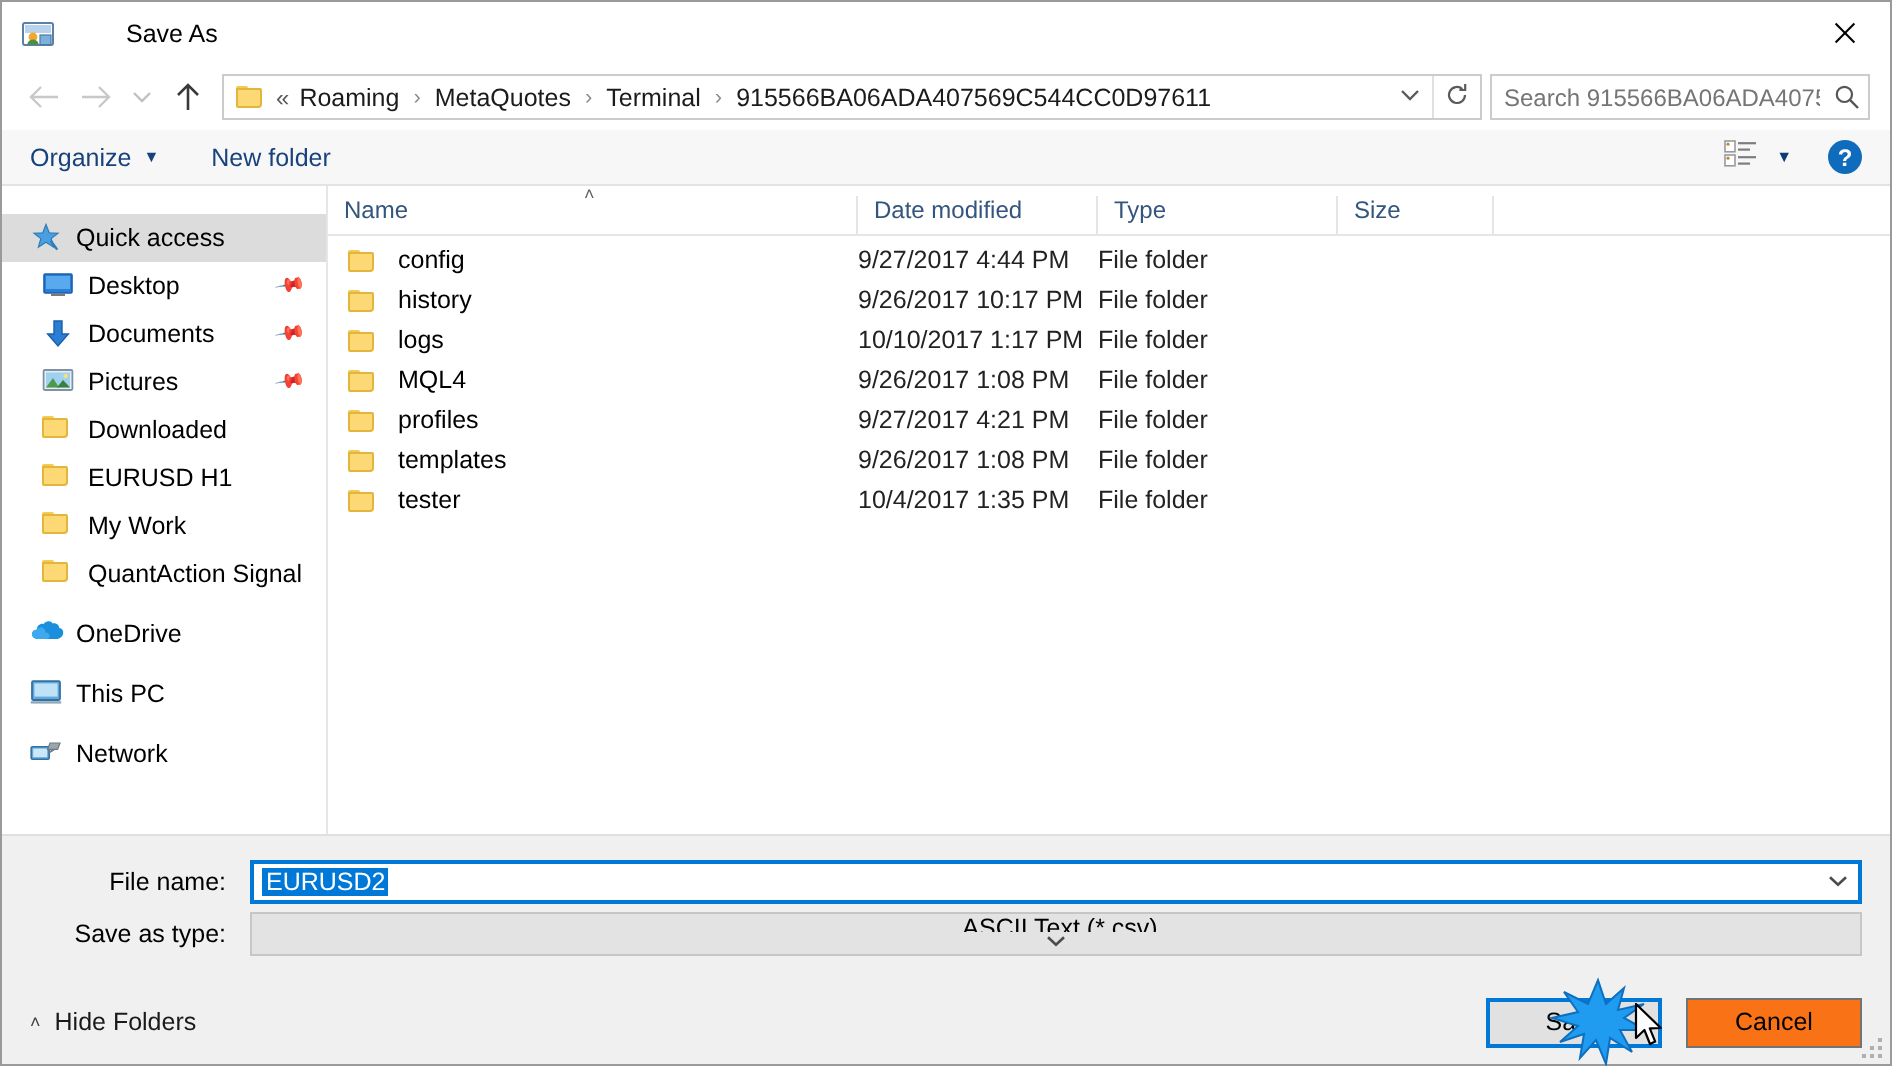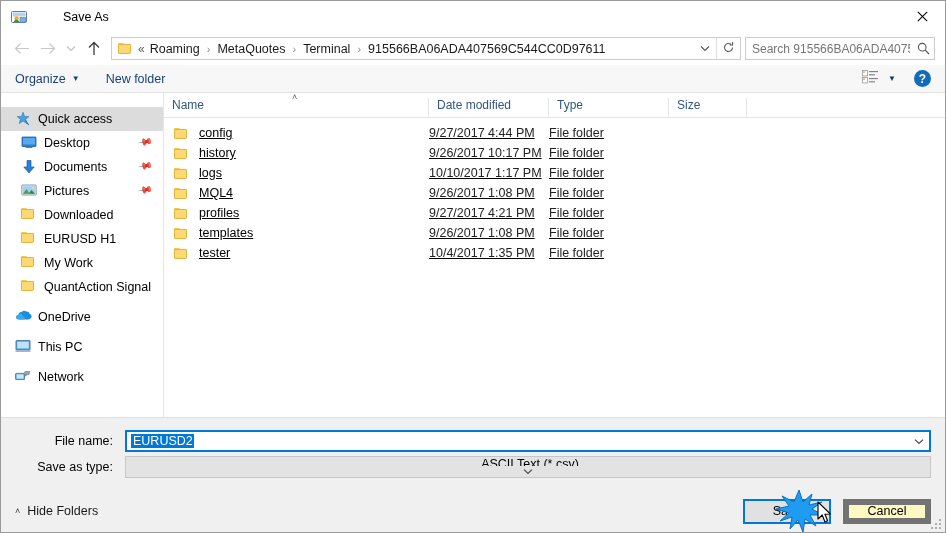--- a/index.html
+++ b/index.html
@@ -323,24 +323,23 @@
     left: 128px;
     top: 0px;
     font-size: 9px;
     color: #5d5d5d;
     line-height: 9px;
   }
   .rows { flex: 1; overflow: hidden; padding-top: 5px; }
   .row {
     height: 20px;
     display: flex;
-    align-items: center;
+    align-items: flex-start;
     font-size: 12.5px;
     color: #000;
-    text-decoration: underline;
   }
   .cell {
     box-sizing: border-box;
     white-space: nowrap;
     overflow: hidden;
   }
   .cell.name {
     width: 265px;
     flex: none;
     display: flex;
@@ -427,22 +426,22 @@
   .hf-caret {
     font-size: 9px;
     margin-right: 7px;
     color: #3a3a3a;
   }
   .btn-spacer { flex: 1; }
   .btn {
     width: 88px;
     height: 25px;
     box-sizing: border-box;
-    background: #fef9c3;
-    border: 6px solid #737373;
+    background: #f97316;
+    border: 1px solid #737373;
     font-size: 12.5px;
     color: #000;
     display: flex;
     align-items: center;
     justify-content: center;
     margin-left: 12px;
     font-family: "Liberation Sans", sans-serif;
   }
   .btn.default {
     border: 2px solid #0078d7;

